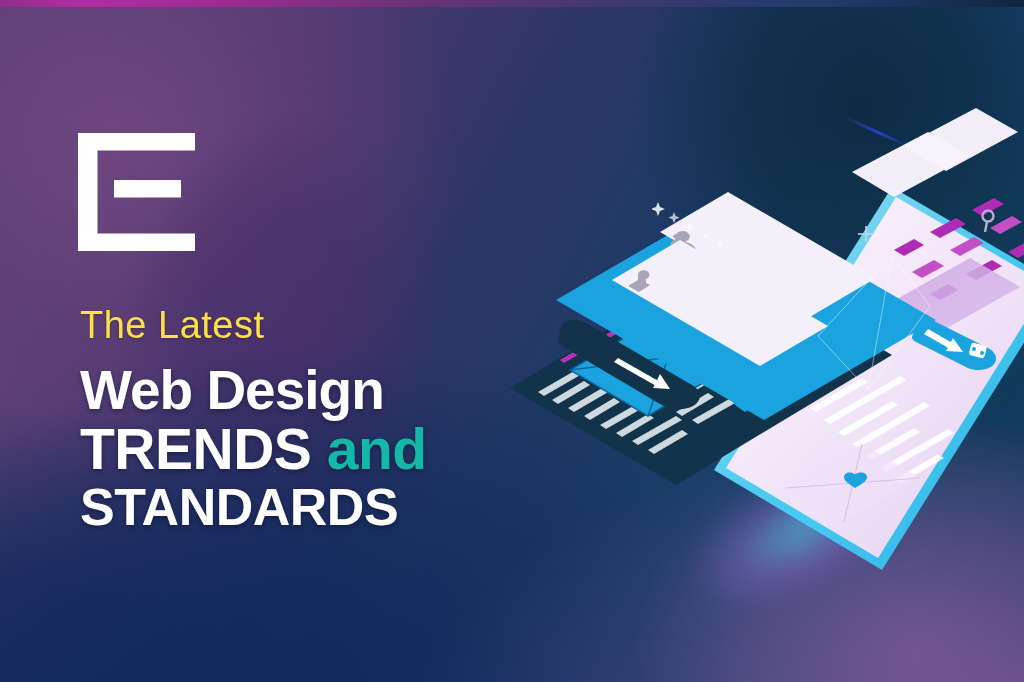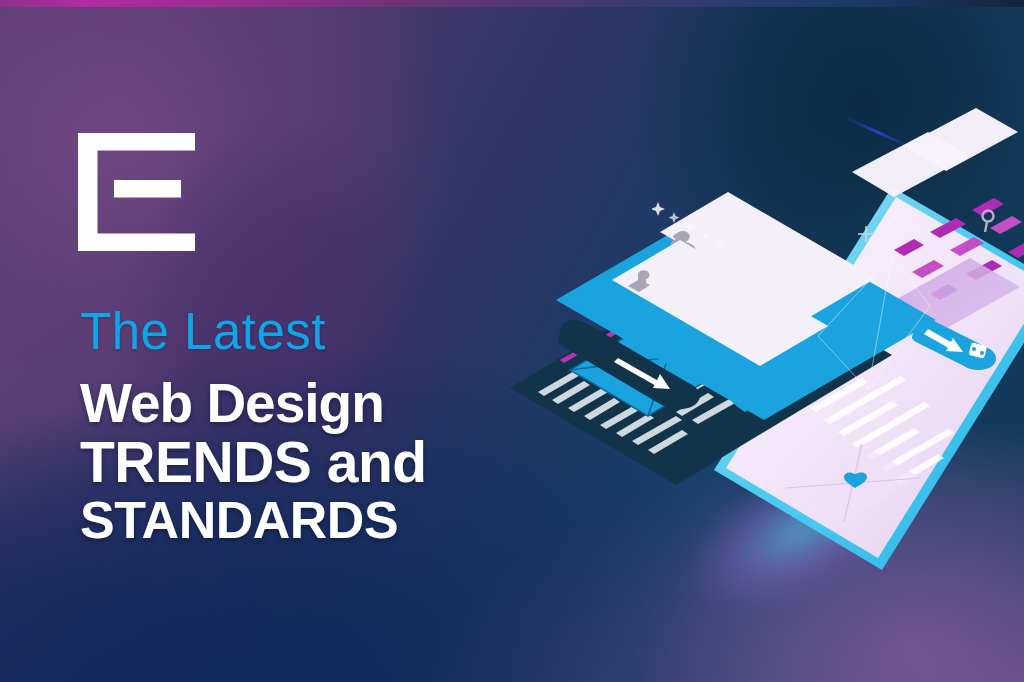--- a/index.html
+++ b/index.html
@@ -106,39 +106,39 @@
   }
   .logo svg{ display:block; width:100%; height:100%; }
 
   
   .headline{
     position:absolute;
     left:80px; top:306px;
     width:520px;
   }
   .kicker{
-    font-size:51px;
+    font-size:38px;
     font-weight:400;
     letter-spacing:.5px;
-    color:#0ea5e9;
+    color:#fde047;
     line-height:1.02;
     margin-bottom:0;
     text-shadow:0 1px 3px rgba(0,0,0,.22);
   }
   .line{
     font-weight:bold;
     color:#ffffff;
     line-height:1.0;
     text-shadow:0 2px 5px rgba(4,12,34,.45);
     white-space:nowrap;
   }
   .l1{ font-size:55px; letter-spacing:-1px; margin-top:18px; }
   .l2{ font-size:57px; letter-spacing:-.5px; margin-top:3px; }
   .l3{ font-size:52px; letter-spacing:-.5px; margin-top:3px; }
-  .accent{ color:#ffffff; }
+  .accent{ color:#14b8a6; }
 
   
   .illus{
     position:absolute;
     left:500px; top:140px;
     width:540px; height:470px;
   }
   .illus svg{ display:block; width:100%; height:100%; overflow:visible; }
 
   .glow{

